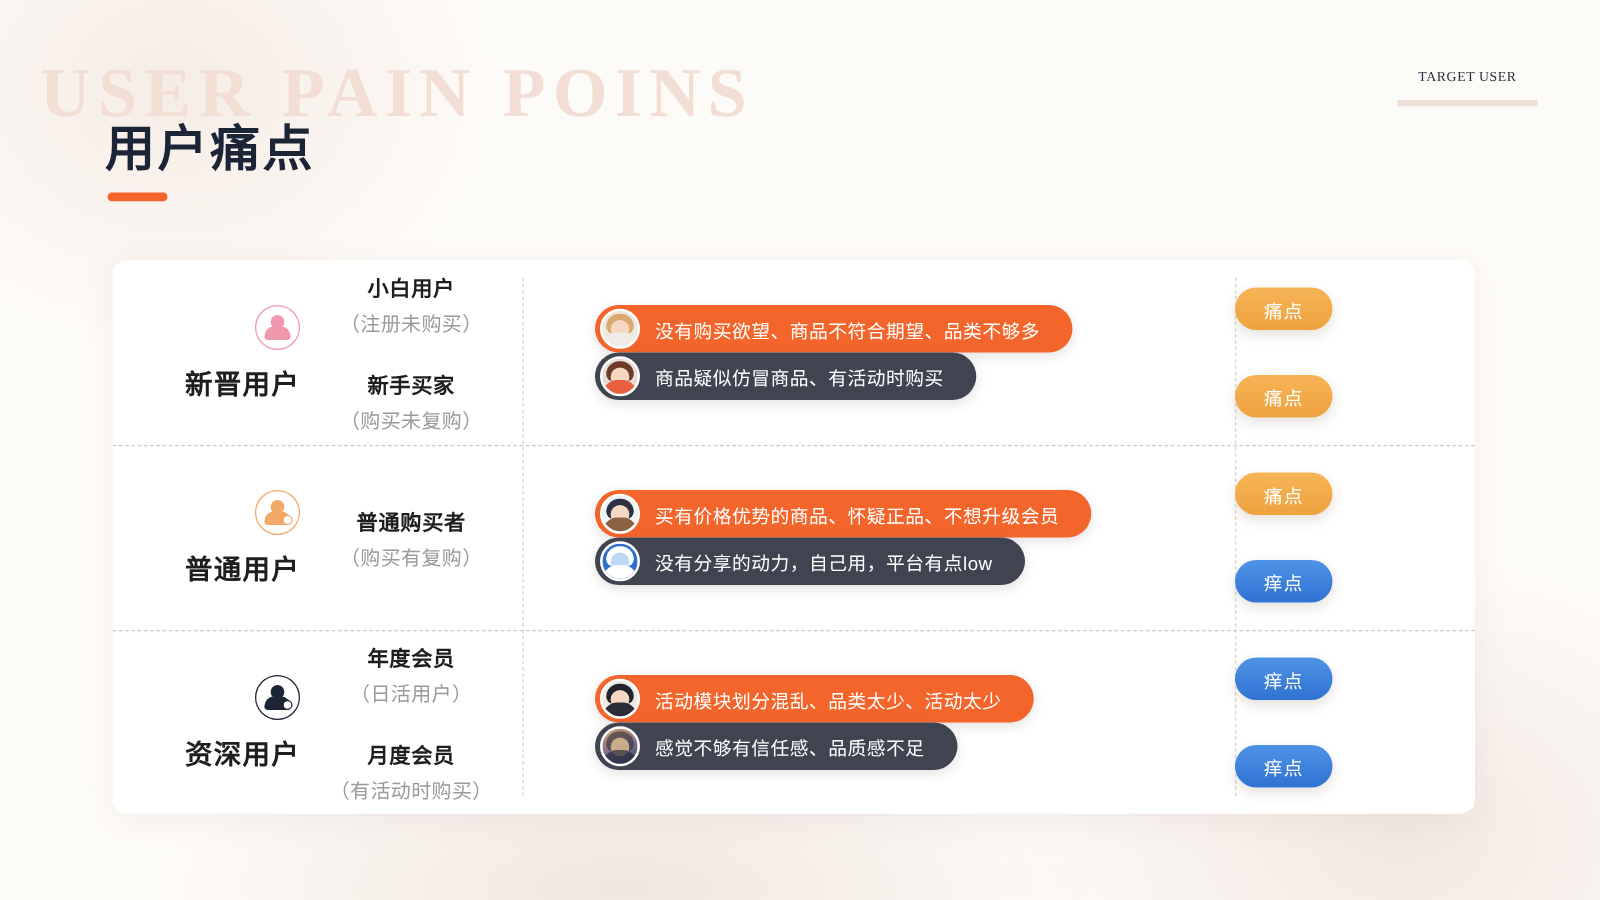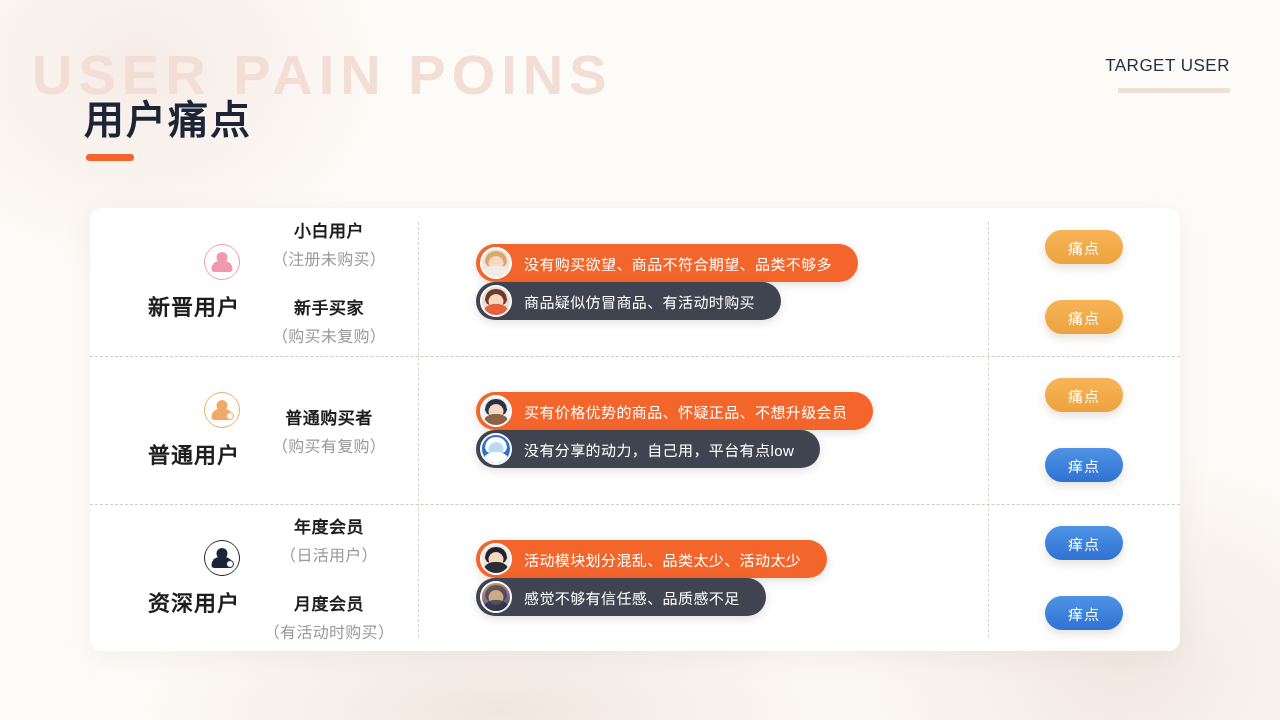--- a/index.html
+++ b/index.html
@@ -33,21 +33,21 @@
   .bg-wash-bl {
     position: absolute; left: 120px; bottom: -120px;
     width: 760px; height: 260px; border-radius: 50%;
     background: radial-gradient(closest-side, #f1e6df 0%, rgba(241,230,223,0) 100%);
     pointer-events: none;
   }
 
   
   .header-zone {
     position: absolute;
-    left: 0; top: 0; right: 0; height: 200px;
+    left: 0; top: 0; right: 0; height: 200px; font-family: Liberation Serif, serif;
   }
 
   .ghost-title {
     position: absolute;
     left: 32px; top: 47px;
     font-size: 56px;
     font-weight: bold;
     letter-spacing: 6px;
     color: #f2ded4;
     white-space: nowrap;
@@ -73,21 +73,21 @@
     border-radius: 4px;
     background: #f4652b;
   }
 
   .corner-label {
     position: absolute;
     right: 50px; top: 56px;
     text-align: right;
   }
   .corner-label .corner-text {
-    font-size: 17px;
+    font-size: 11px;
     letter-spacing: 0.5px;
     color: #23303f;
     white-space: nowrap;
     text-align: center;
   }
   .corner-rule {
     margin-top: 12px;
     margin-left: auto;
     width: 112px;
     height: 5px;
@@ -307,21 +307,21 @@
   .av-crowd .av-hair { background: rgba(40,40,55,0.55); }
   .av-crowd .av-face { background: rgba(240,205,150,0.75); }
   .av-crowd .av-shoulder { background: rgba(35,40,60,0.7); }
 
   
   .col-badges {
     width: 192px;
     flex: 0 0 192px;
     display: flex;
     flex-direction: column;
-    align-items: center;
+    align-items: flex-start;
     justify-content: center;
     gap: 36px;
   }
   .badge {
     width: 78px; height: 34px;
     border-radius: 17px;
     display: flex;
     align-items: center;
     justify-content: center;
     color: #ffffff;

